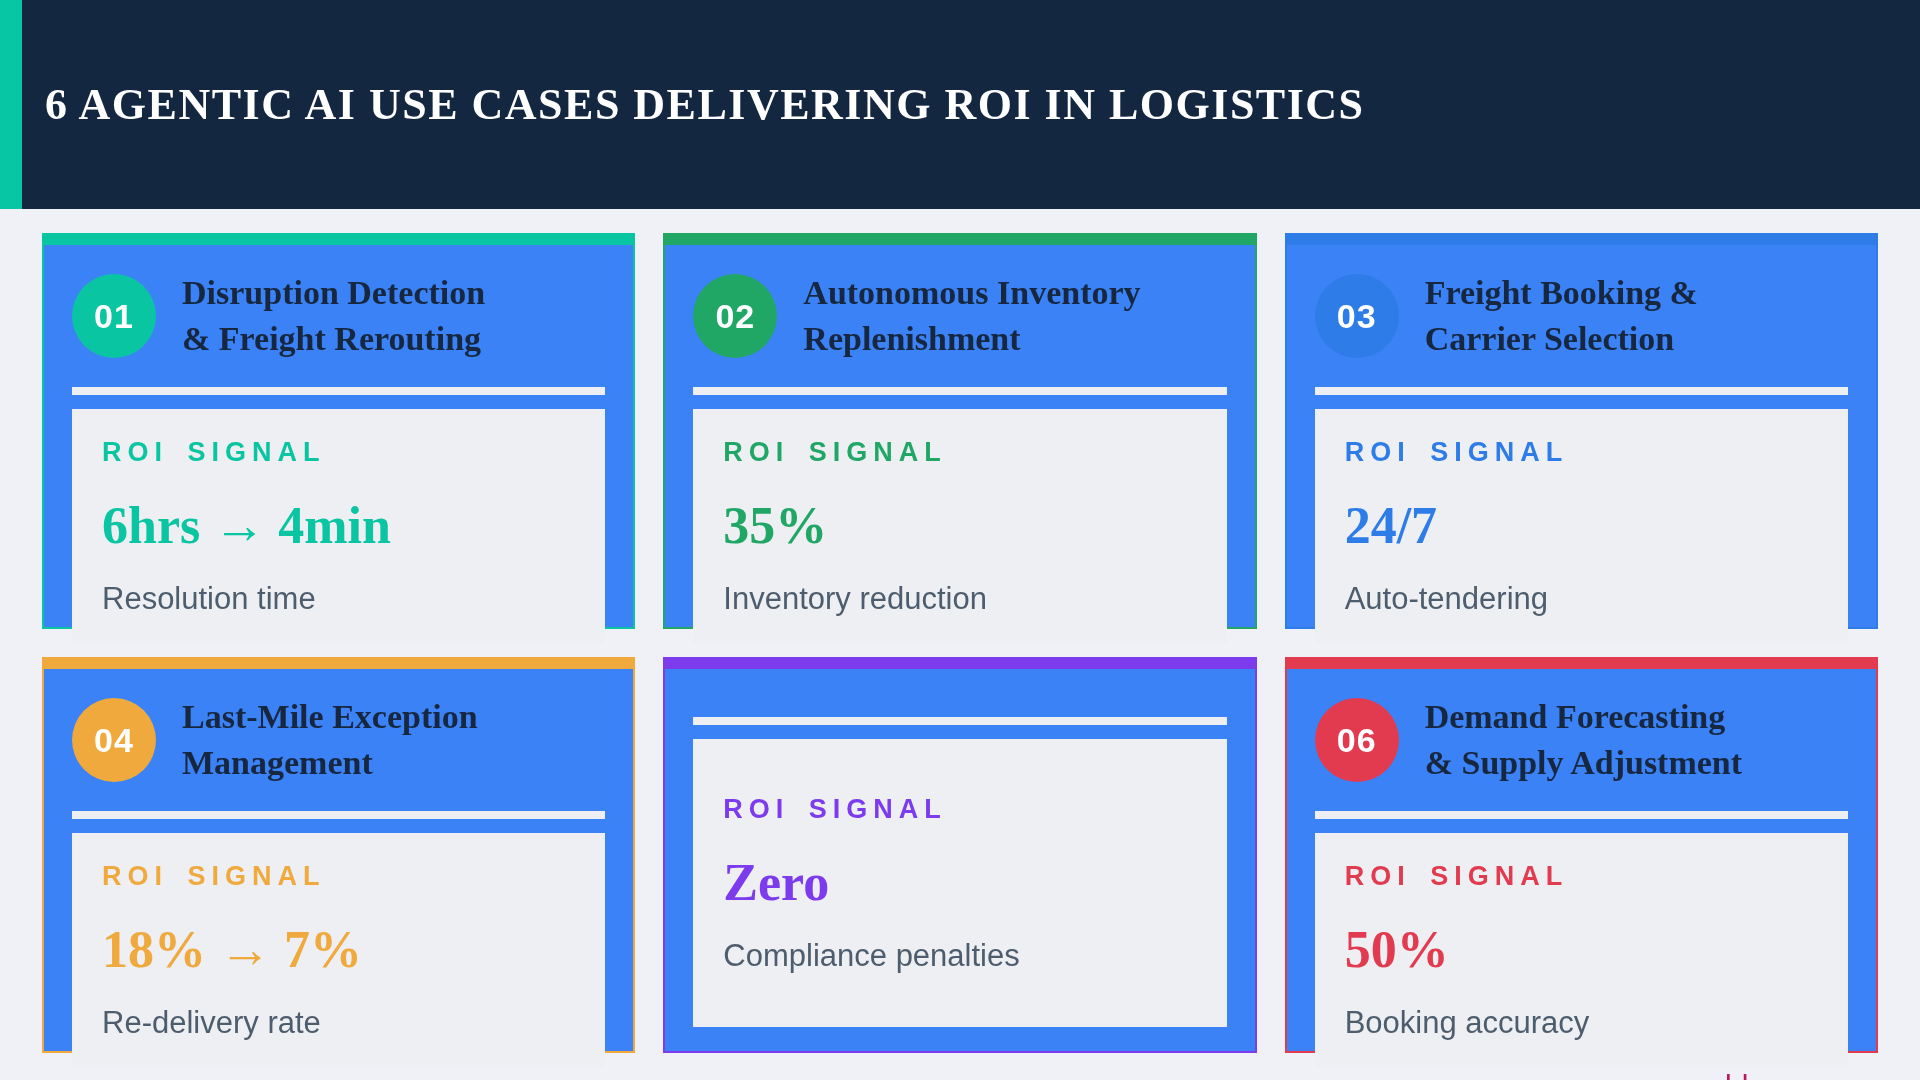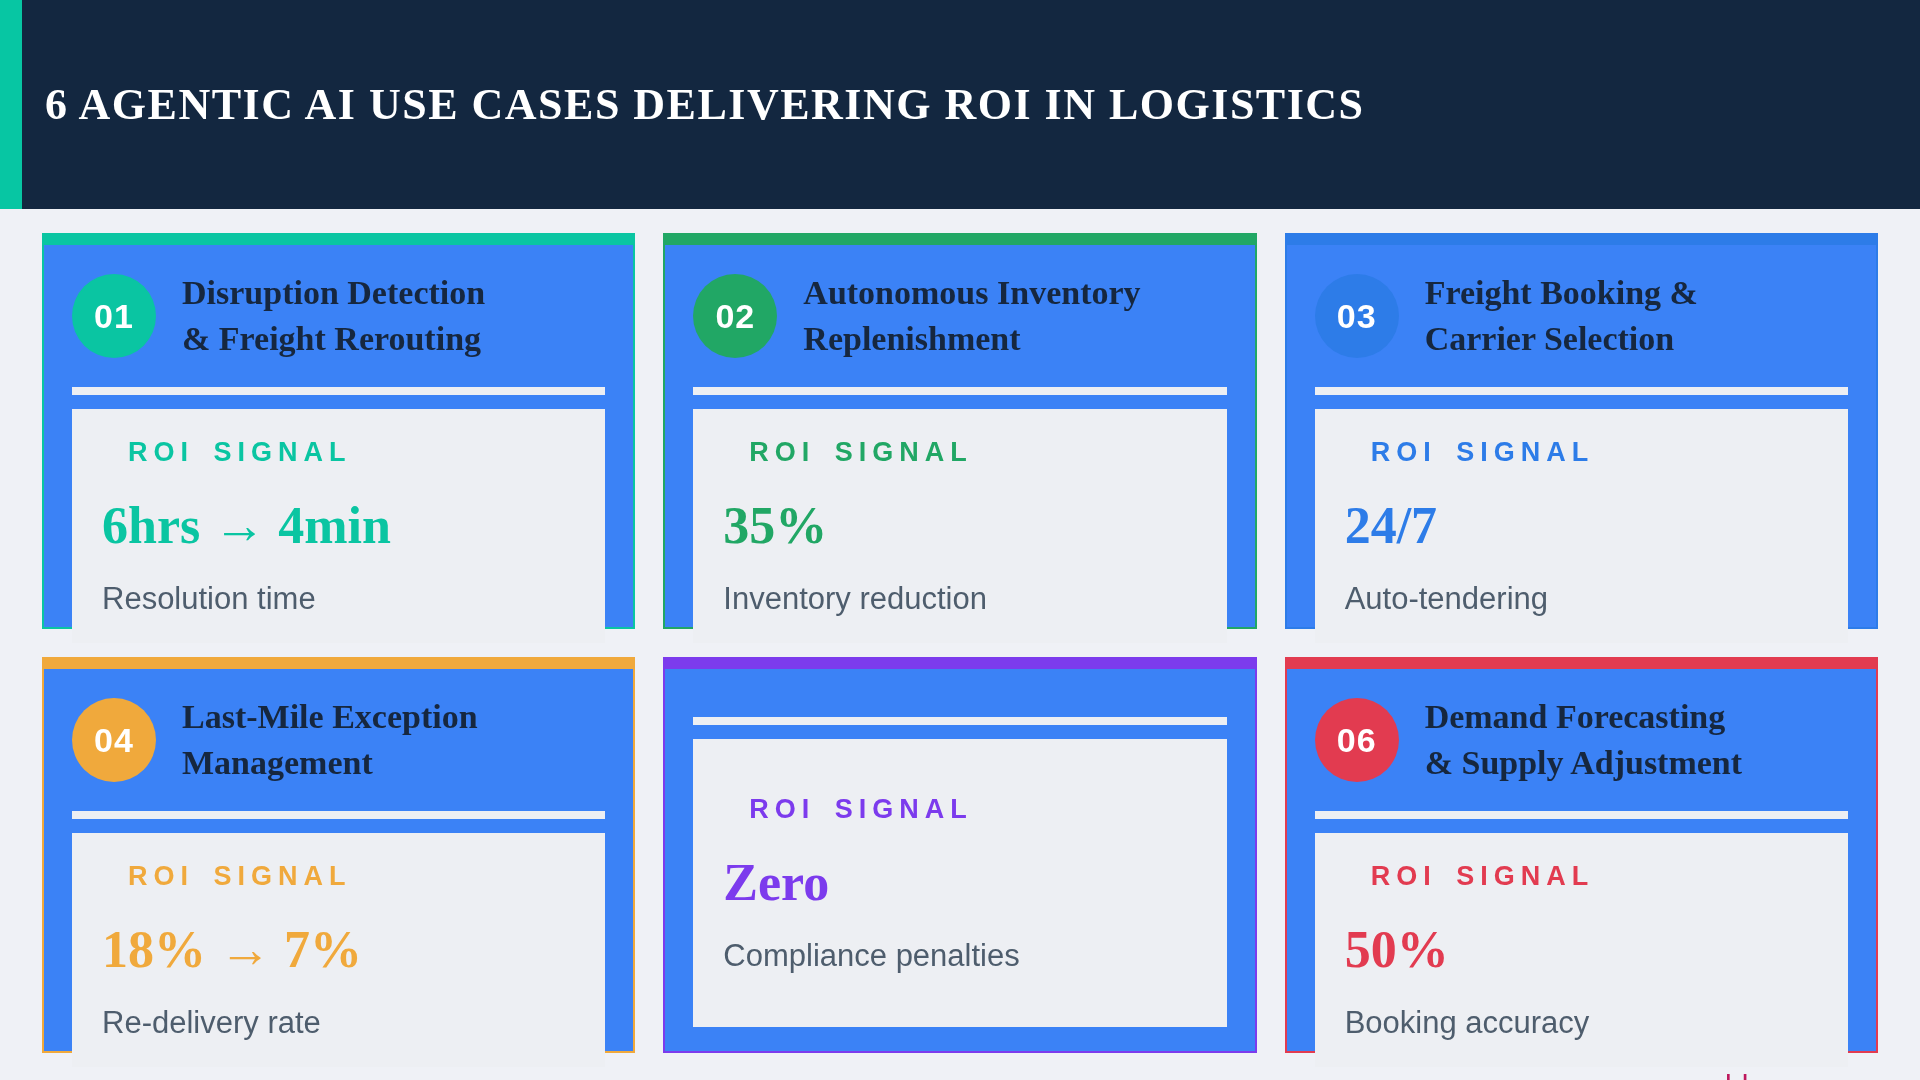--- a/index.html
+++ b/index.html
@@ -104,21 +104,20 @@
     display:flex;
     flex-direction:column;
     justify-content:center;
   }
   .roi-label {
     color:var(--accent,#999);
     font-weight:bold;
     font-size:27px;
     letter-spacing:6px;
     word-spacing:6px;
-    margin-left:26px;
   }
   .roi-value {
     color:var(--accent,#999);
     font-family:"Liberation Serif","DejaVu Serif",serif;
     font-weight:bold;
     font-size:52px;
     margin-top:29px;
     line-height:1.1;
   }
   .roi-caption {

